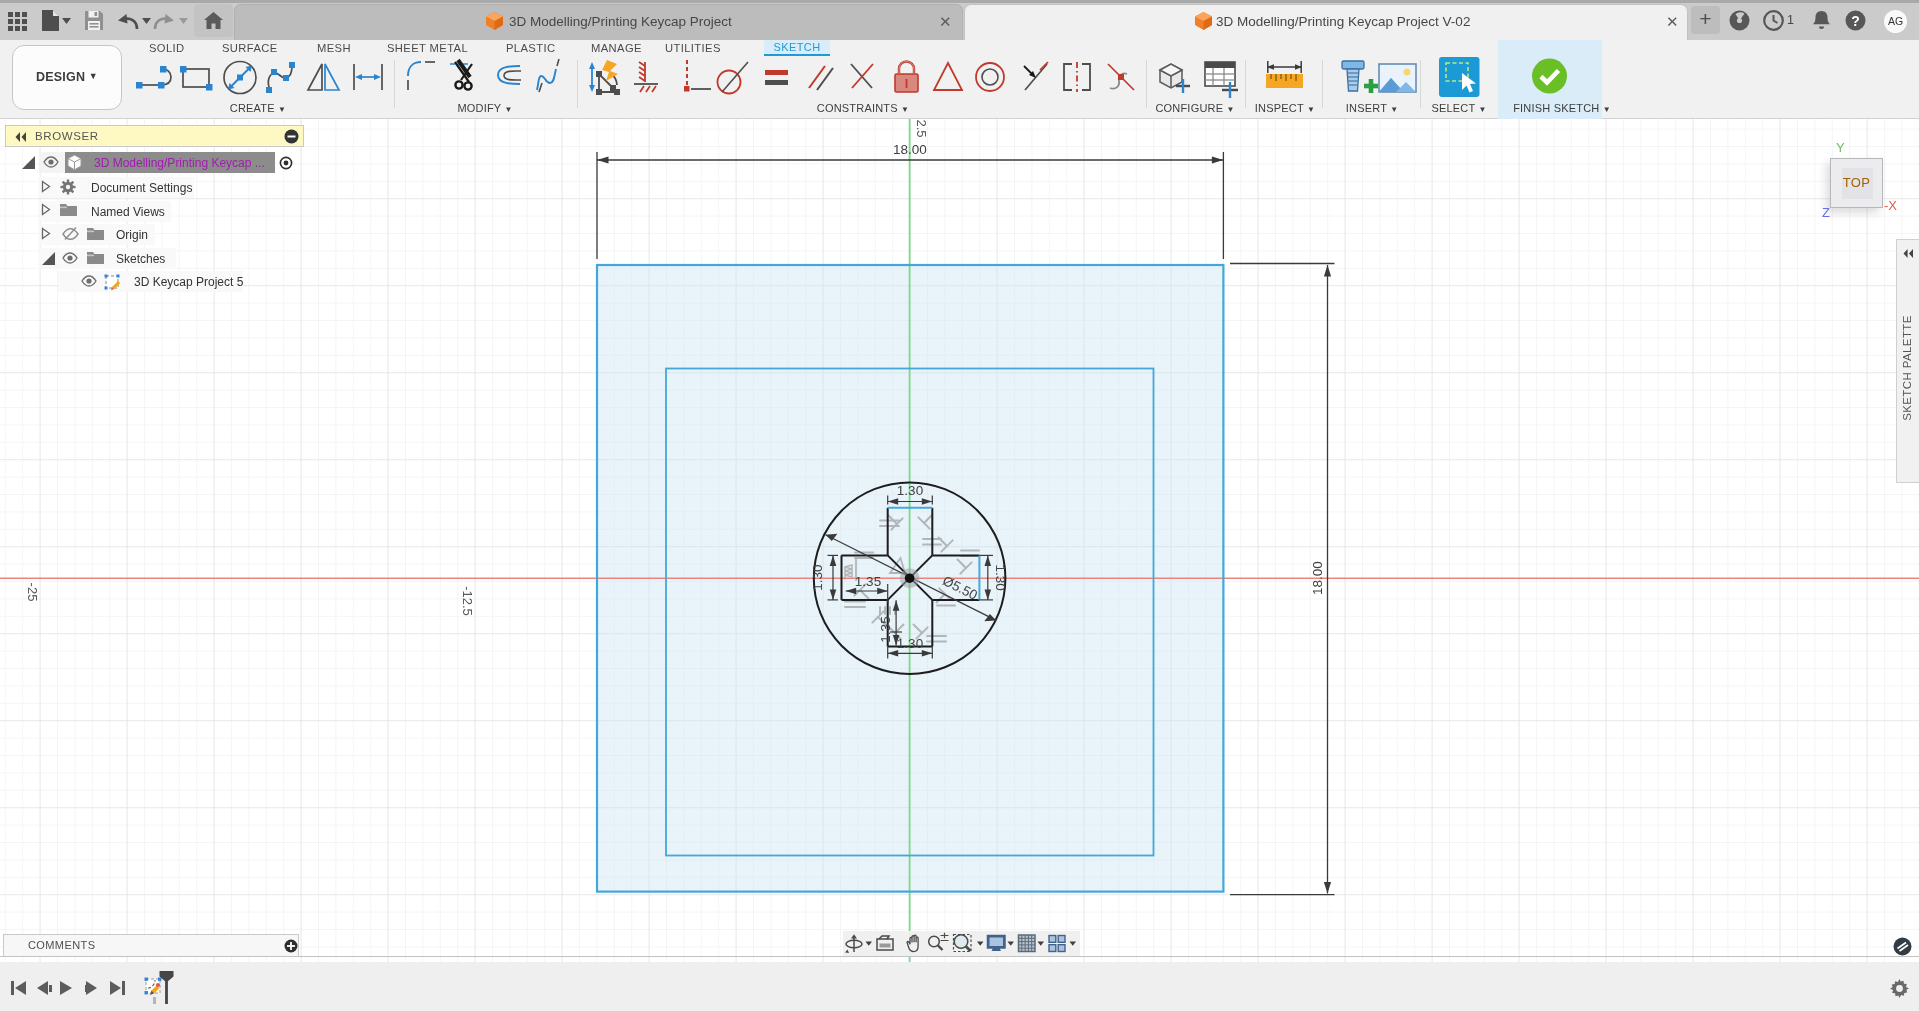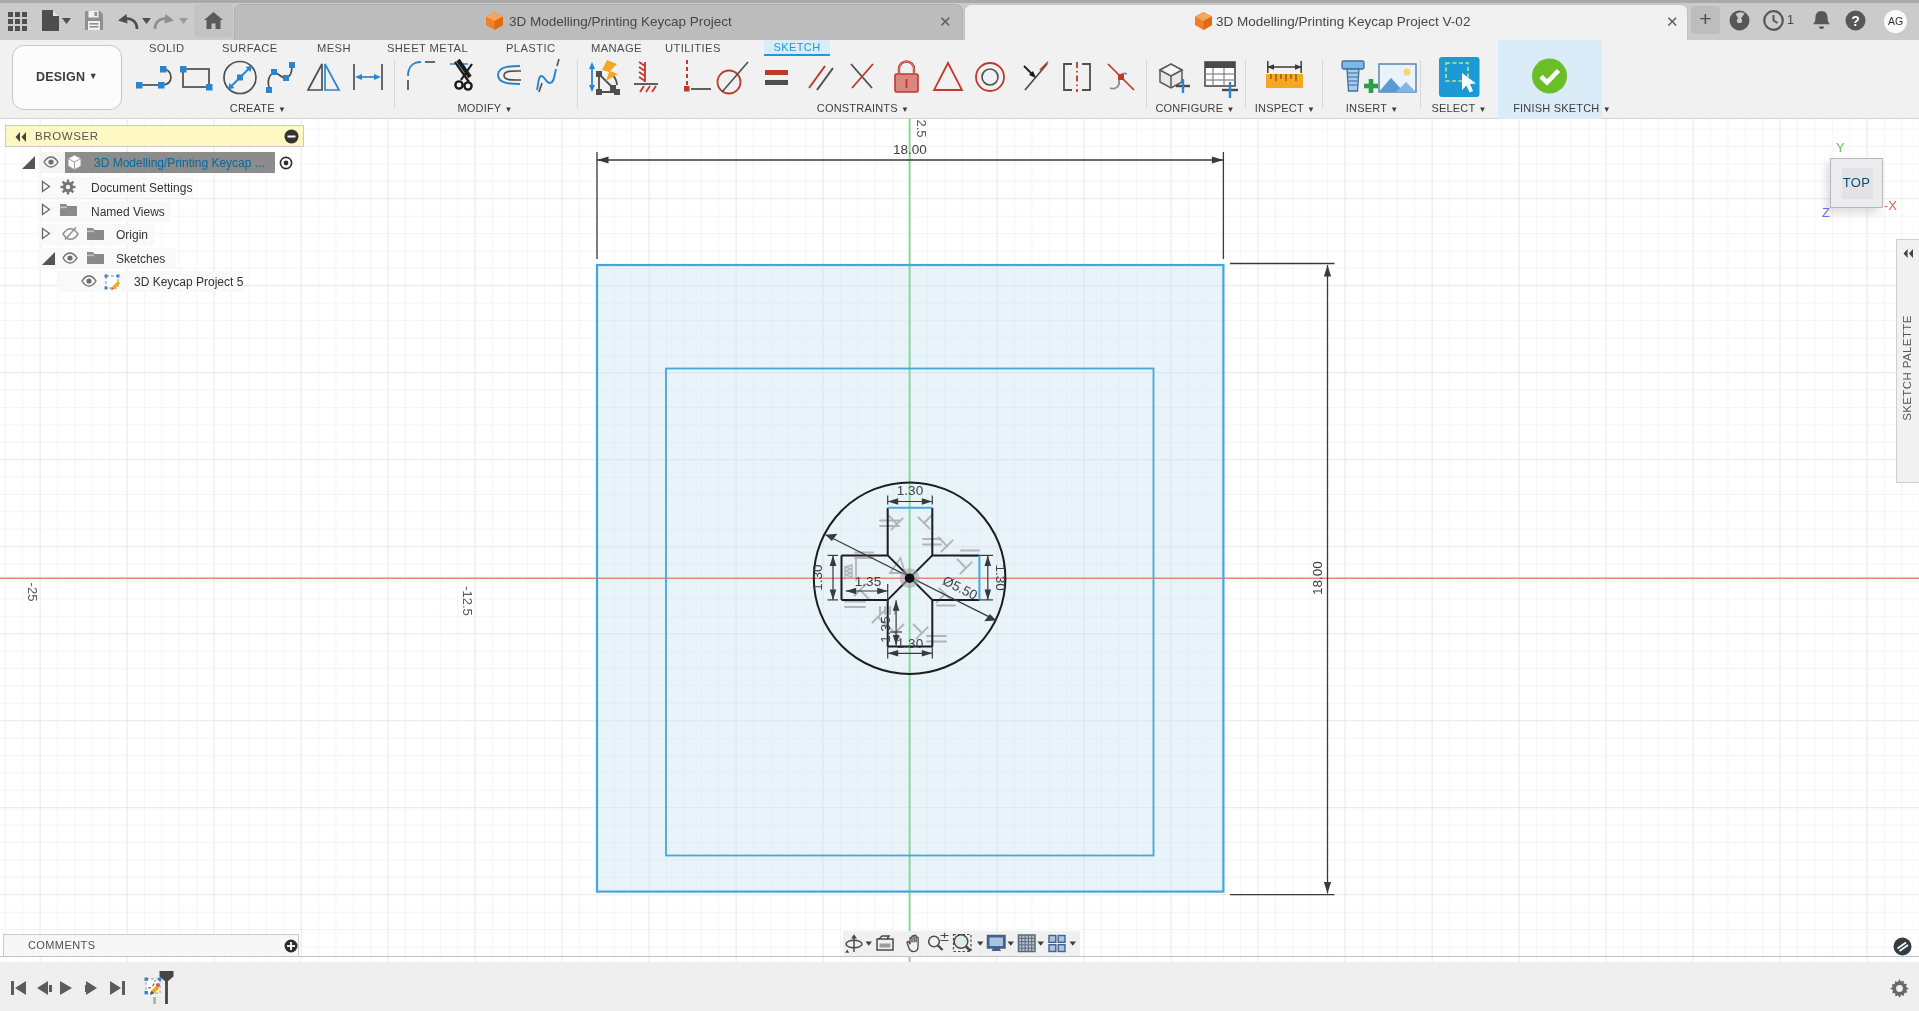--- a/index.html
+++ b/index.html
@@ -35,21 +35,21 @@
 font-size:11px;color:#4f4f4f;letter-spacing:.4px;line-height:21px;}
 
 #bottombar{left:0;top:962px;width:1919px;height:49px;background:#efefef;}
 #canvsep{left:0;top:956px;width:1919px;height:1px;background:#c2c2c2;}
 
 #navbar{left:843px;top:931px;width:237px;height:25px;background:rgba(240,240,240,.97);}
 
 #vcube{left:1830px;top:158px;width:53px;height:50px;background:#ececef;border:1px solid #b7b7ba;
 box-shadow:-4px 5px 8px rgba(120,120,130,.25);}
 #vcubein{left:11px;top:9px;width:31px;height:31px;background:#e3e3e7;}
-#vcubetop{left:0;top:0;width:51px;height:48px;text-align:center;line-height:48px;font-size:13px;color:#0c4a6e;letter-spacing:.3px;}
+#vcubetop{left:0;top:0;width:51px;height:48px;text-align:center;line-height:48px;font-size:13px;color:#a16207;letter-spacing:.3px;}
 
 #palette{left:1896px;top:239px;width:23px;height:244px;background:#f1f1f1;border:1px solid #cfcfcf;border-right:none;}
 .icon{position:absolute;}
 </style>
 </head>
 <body>
 <div id="stage">
 
 <svg class="abs" style="left:0;top:0" width="1919" height="1011" viewBox="0 0 1919 1011">
 <defs>
@@ -561,21 +561,21 @@
         <path d="M1 14L14 14L14 1z" fill="#555"></path>
       </svg>
   <svg class="icon" style="left:43px;top:156px" width="16" height="12" viewBox="0 0 16 12">
         <path d="M1 6C3.5 2 6 1 8 1s4.5 1 7 5c-2.5 4-5 5-7 5s-4.5-1-7-5z" fill="none" stroke="#6e6e6e" stroke-width="1.4"></path>
         <circle cx="8" cy="6" r="2.6" fill="#6e6e6e"></circle>
       </svg>
   <svg class="icon" style="left:66px;top:154px" width="17" height="17" viewBox="0 0 17 17">
         <path d="M8.5 1L15 4.5V12L8.5 15.8L2 12V4.5z" fill="#fdfdfd" stroke="#9a9a9a"></path>
         <path d="M2 4.5L8.5 8L15 4.5M8.5 8V15.8" fill="none" stroke="#9a9a9a"></path>
       </svg>
-  <div class="abs btxt" style="left:94px;top:153px;color:#0369a1;">3D Modelling/Printing Keycap ...</div>
+  <div class="abs btxt" style="left:94px;top:153px;color:#a21caf;">3D Modelling/Printing Keycap ...</div>
   <svg class="icon" style="left:279px;top:156px" width="14" height="14" viewBox="0 0 14 14">
         <circle cx="7" cy="7" r="5.6" fill="#fff" stroke="#2e2e2e" stroke-width="1.6"></circle>
         <circle cx="7" cy="7" r="2.4" fill="#2e2e2e"></circle>
       </svg>
 
   <div class="brow" style="left:38px;top:177px;width:156px;height:21px;"></div>
   <svg class="icon" style="left:41px;top:180px" width="10" height="13" viewBox="0 0 10 13">
         <path d="M1.5 1.5L8.5 6.5L1.5 11.5z" fill="none" stroke="#666" stroke-width="1.3"></path>
       </svg>
   <svg class="icon" style="left:60px;top:179px" width="16" height="16" viewBox="0 0 16 16">

